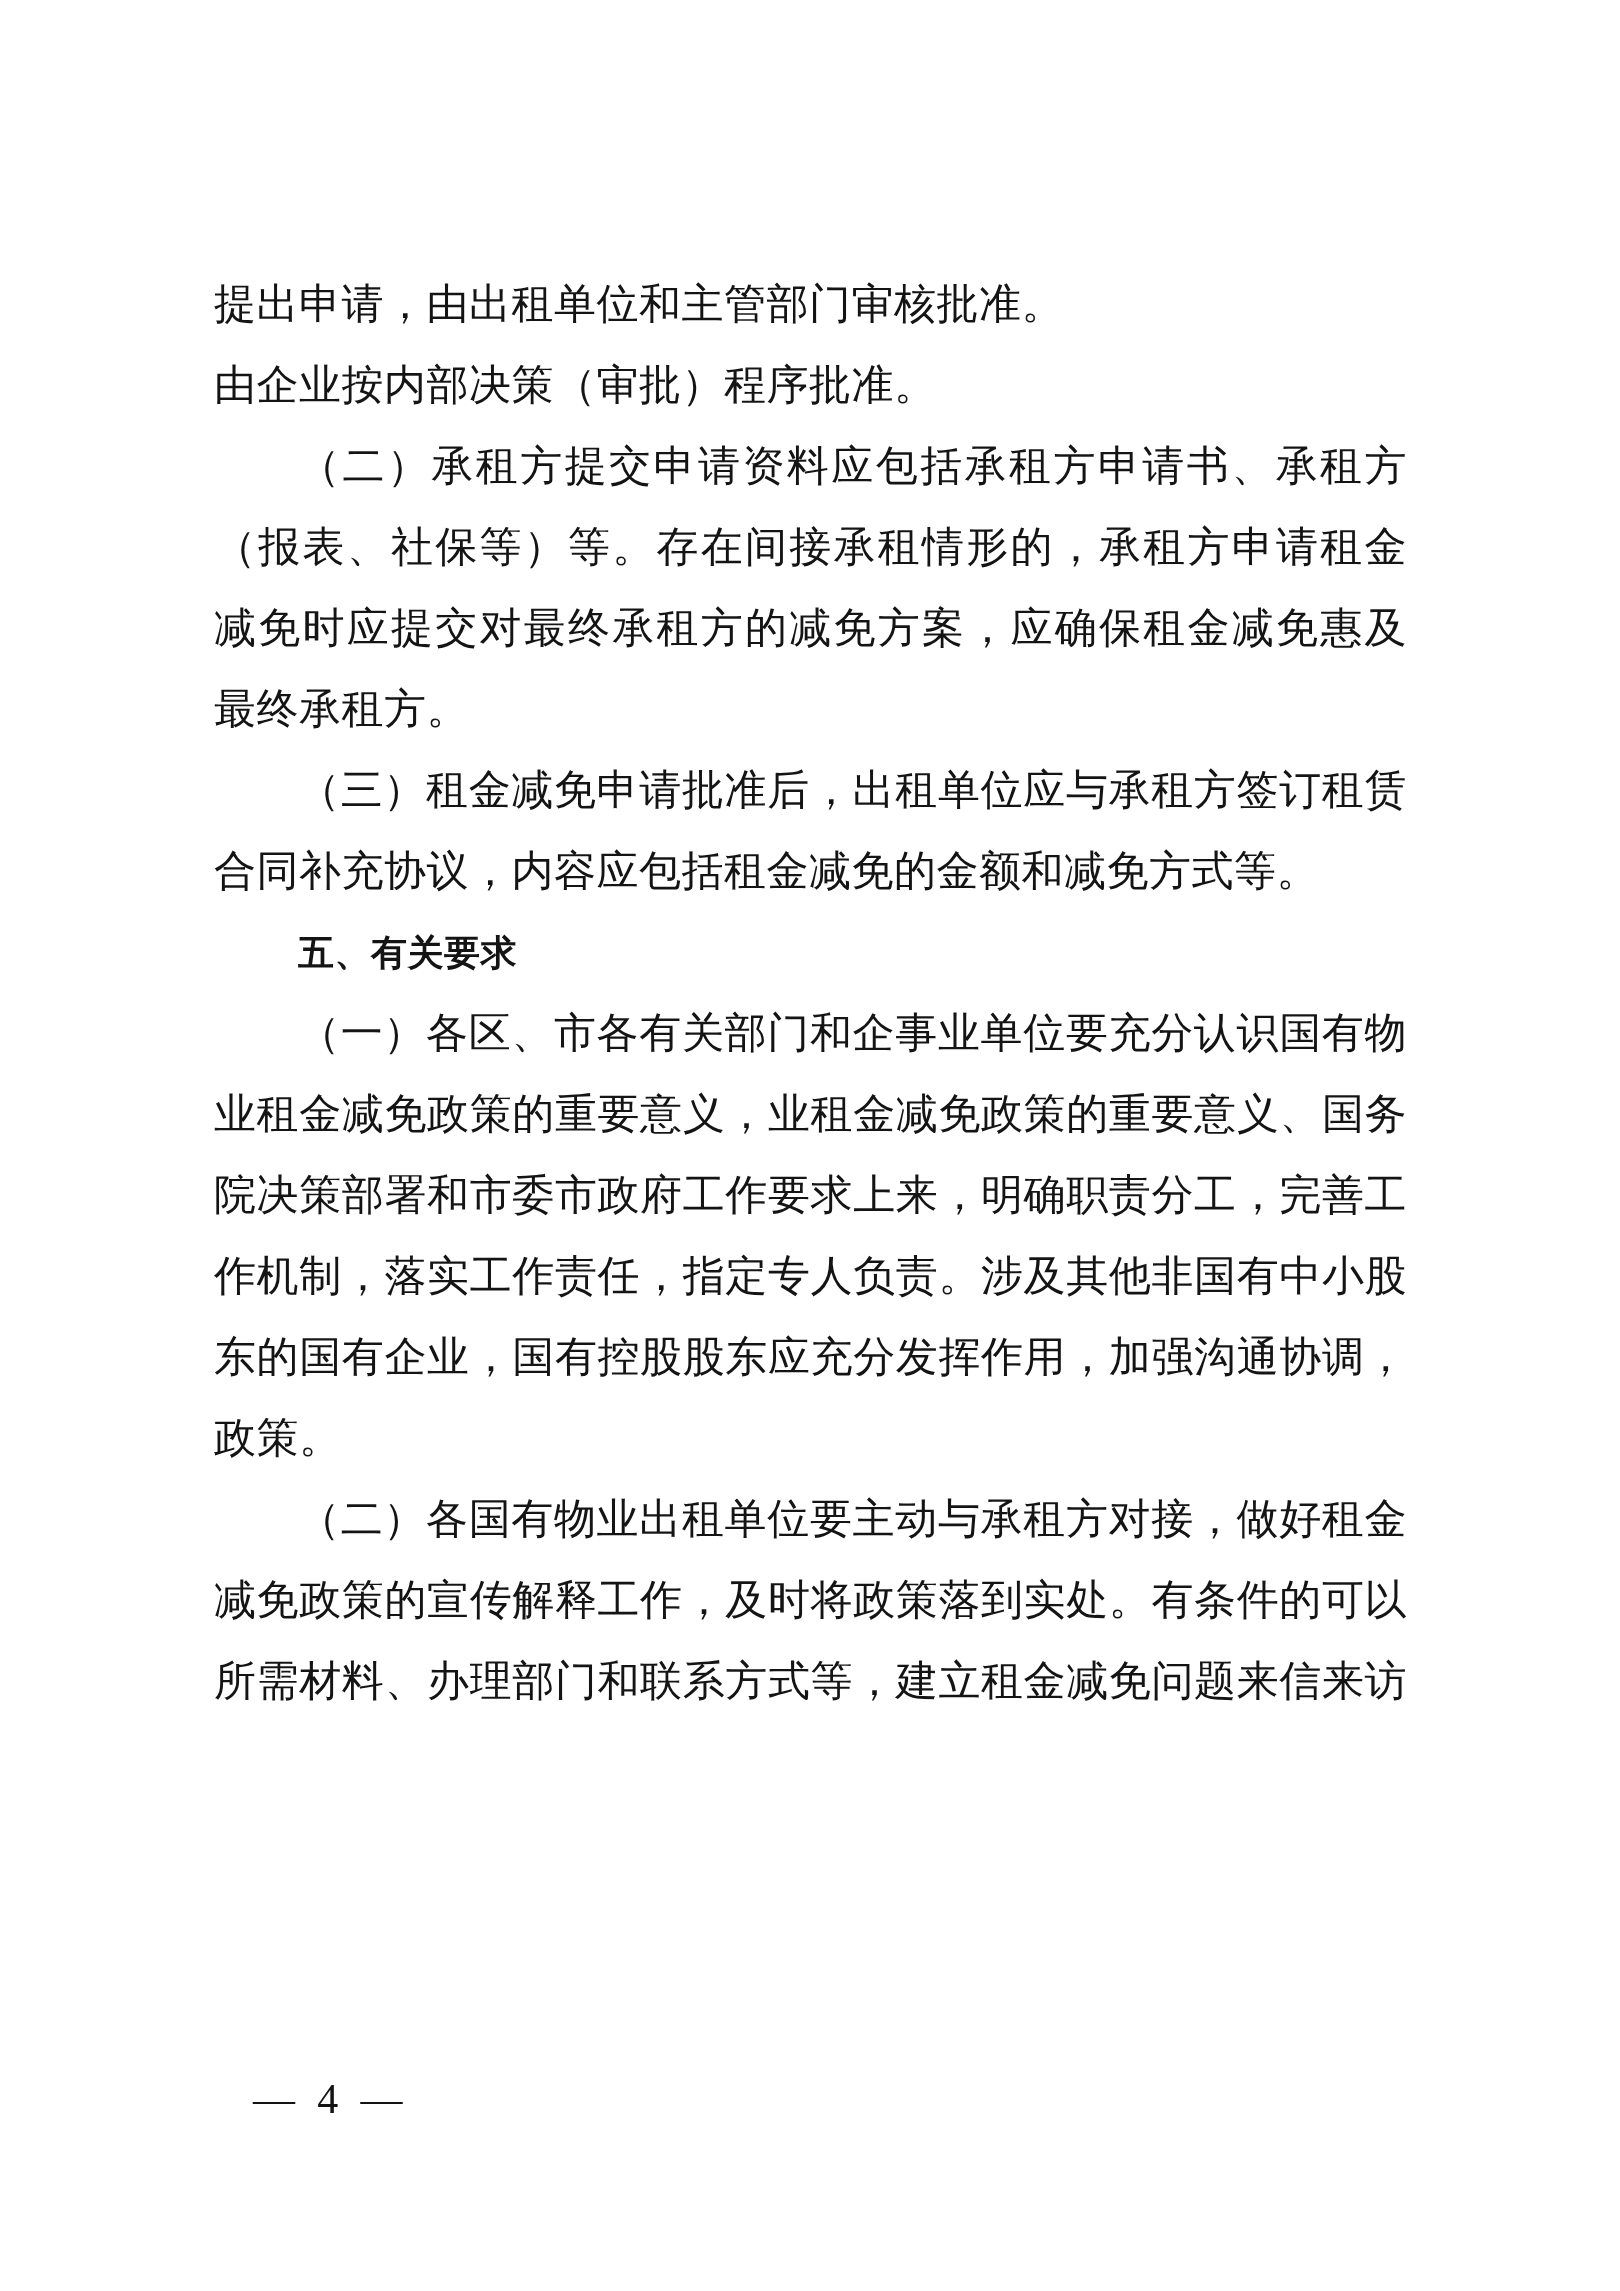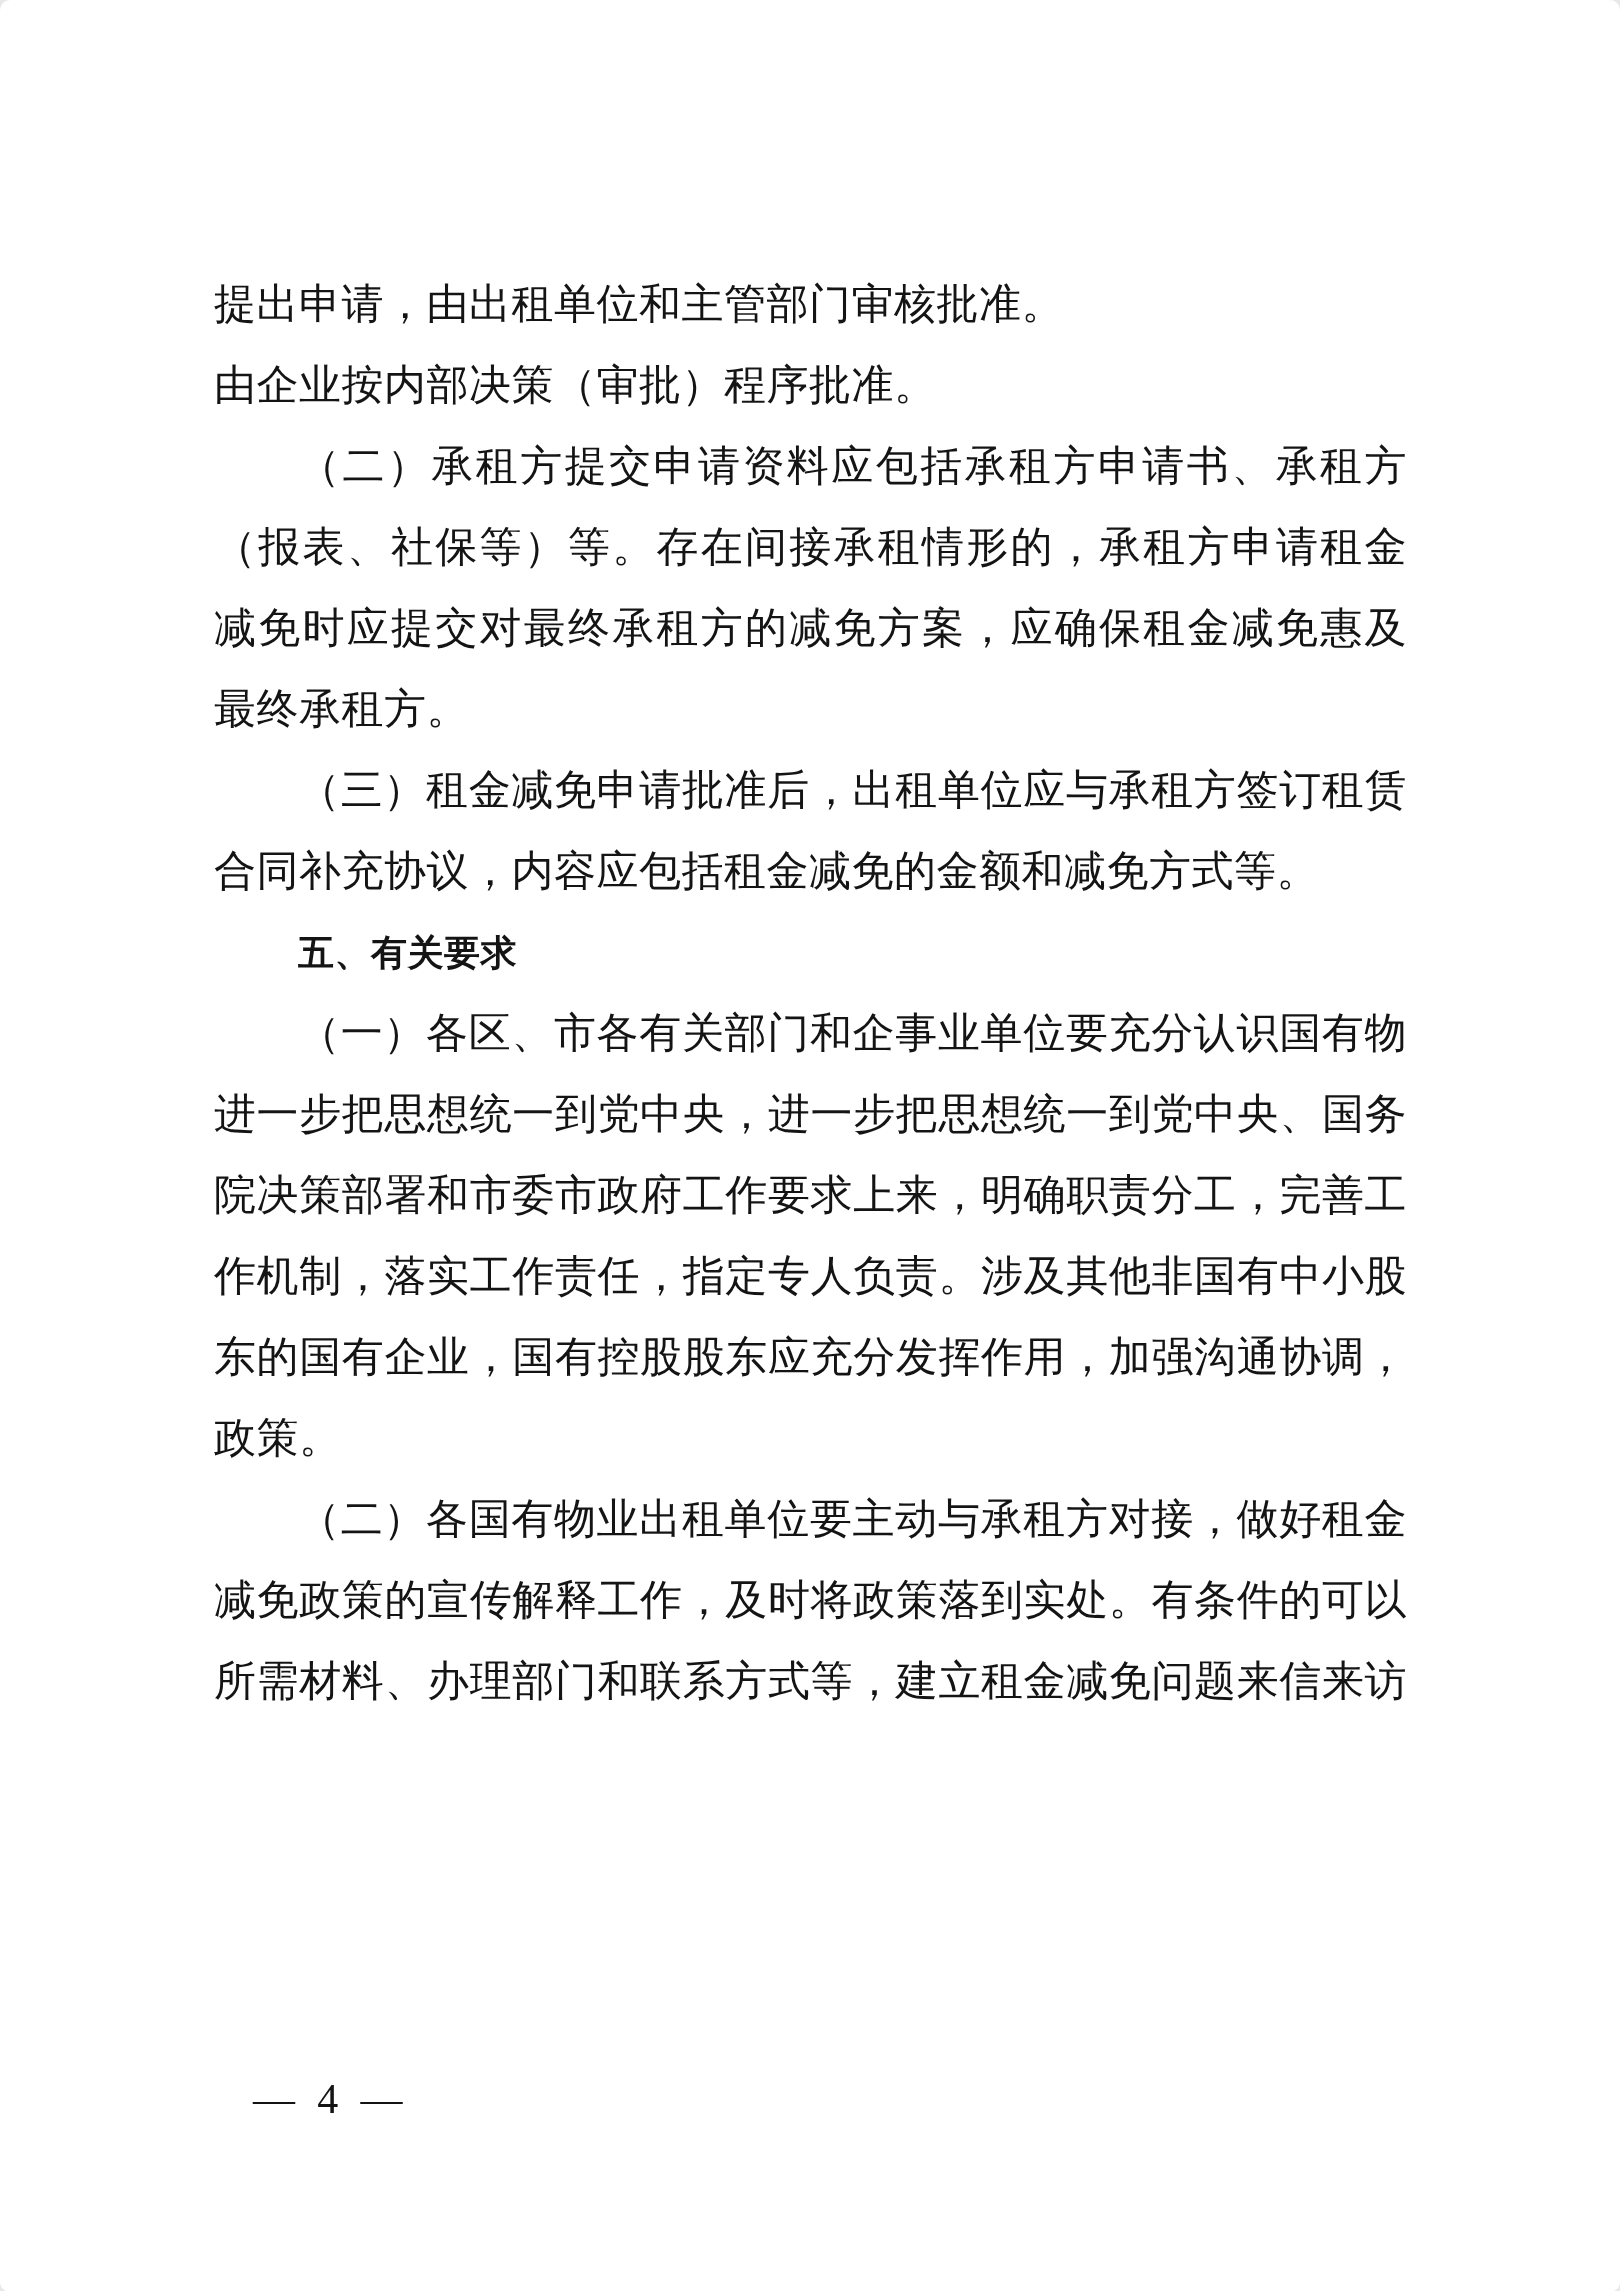--- a/index.html
+++ b/index.html
@@ -9,21 +9,20 @@
   }
   .page {
     position: relative;
     width: 1620px;
     height: 2292px;
     margin: 0 auto;
     background: #ffffff;
     overflow: hidden;
     color: #141414;
     font-family: "Liberation Serif", "DejaVu Serif", serif;
-    border-radius: 10px;
   }
   .text-block {
     position: absolute;
     left: 214px;
     top: 264px;
     width: 1193px;
   }
   .line {
     height: 81px;
     line-height: 81px;
@@ -65,21 +64,21 @@
       <div class="line">提出申请，由出租单位和主管部门审核批准。</div>
       <div class="line">由企业按内部决策（审批）程序批准。</div>
       <div class="line indent justify">（二）承租方提交申请资料应包括承租方申请书、承租方</div>
       <div class="line justify">（报表、社保等）等。存在间接承租情形的，承租方申请租金</div>
       <div class="line justify">减免时应提交对最终承租方的减免方案，应确保租金减免惠及</div>
       <div class="line">最终承租方。</div>
       <div class="line indent justify">（三）租金减免申请批准后，出租单位应与承租方签订租赁</div>
       <div class="line">合同补充协议，内容应包括租金减免的金额和减免方式等。</div>
       <div class="line indent heading">五、有关要求</div>
       <div class="line indent justify">（一）各区、市各有关部门和企事业单位要充分认识国有物</div>
-      <div class="line justify">进一步把思想统一到党中央，进一步把思想统一到党中央、国务</div>
+      <div class="line justify">业租金减免政策的重要意义，业租金减免政策的重要意义、国务</div>
       <div class="line justify">院决策部署和市委市政府工作要求上来，明确职责分工，完善工</div>
       <div class="line justify">作机制，落实工作责任，指定专人负责。涉及其他非国有中小股</div>
       <div class="line justify">东的国有企业，国有控股股东应充分发挥作用，加强沟通协调，</div>
       <div class="line">政策。</div>
       <div class="line indent justify">（二）各国有物业出租单位要主动与承租方对接，做好租金</div>
       <div class="line justify">减免政策的宣传解释工作，及时将政策落到实处。有条件的可以</div>
       <div class="line justify">所需材料、办理部门和联系方式等，建立租金减免问题来信来访</div>
     </div>
   <div class="page-number">— 4 —</div>
 </div>

